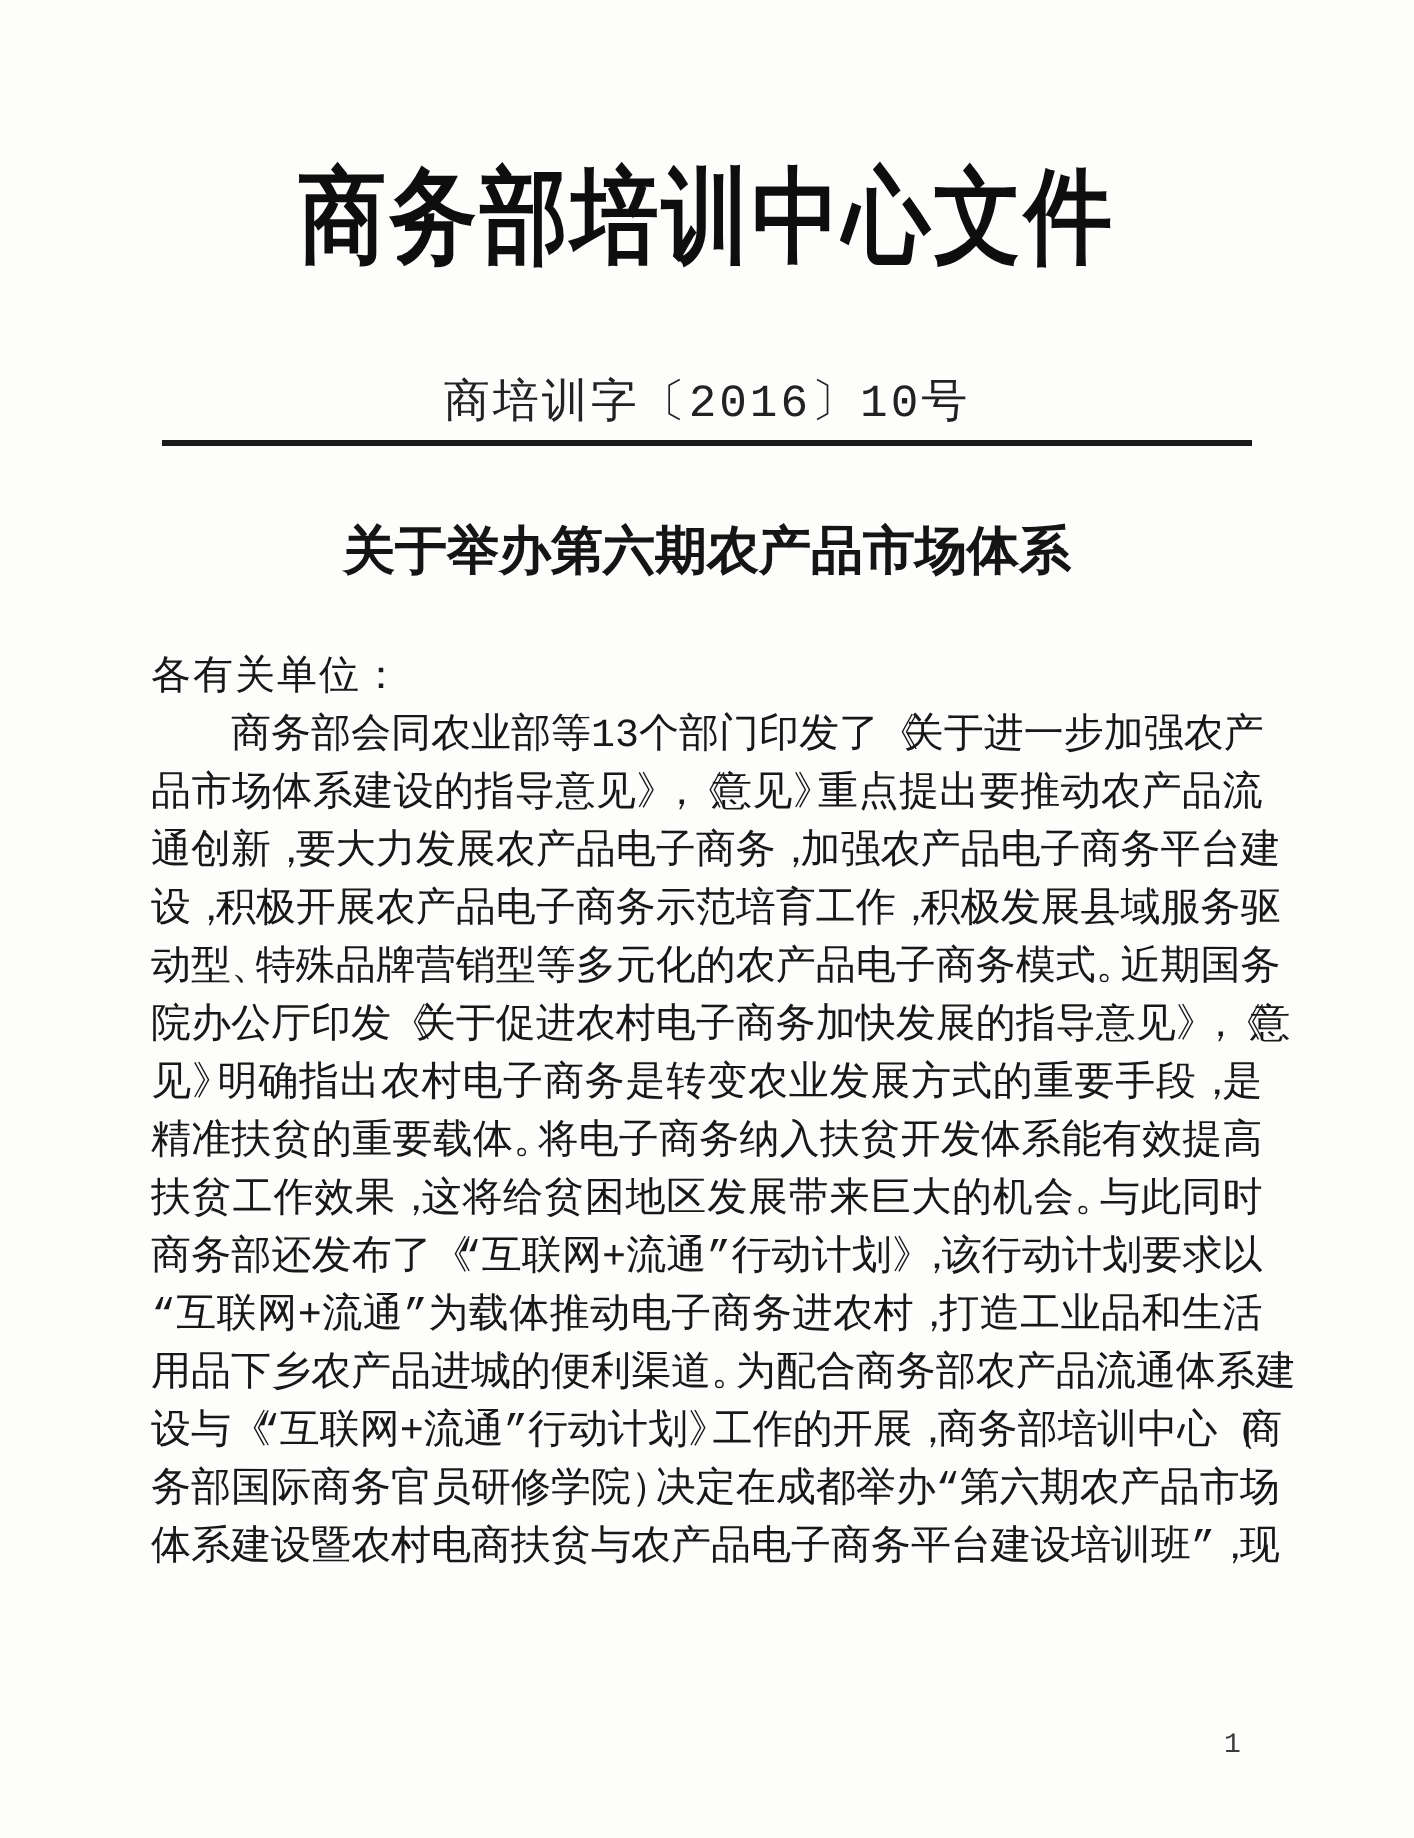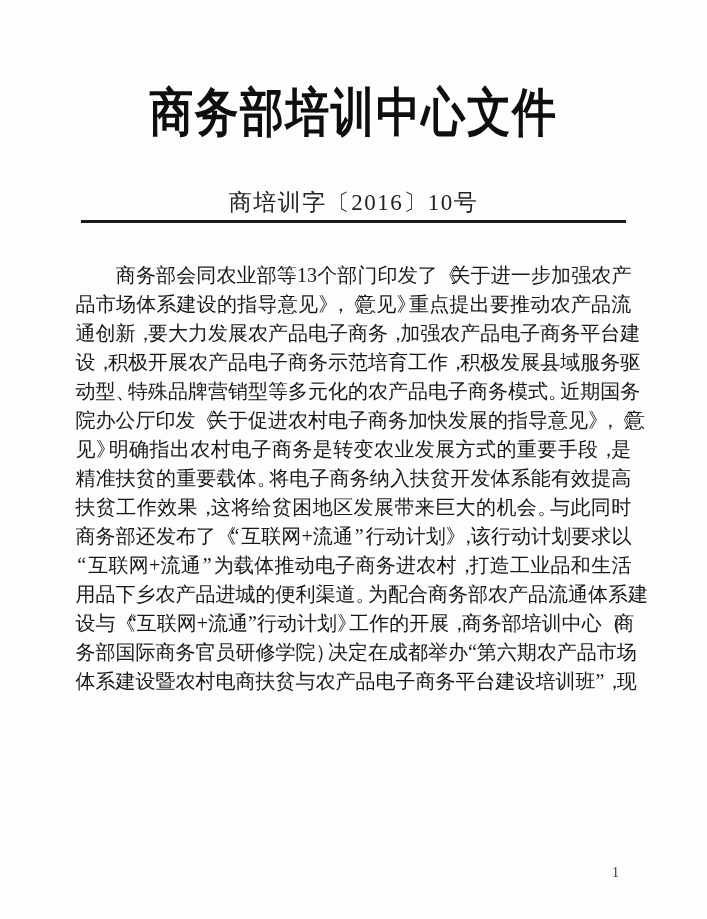--- a/index.html
+++ b/index.html
@@ -7,21 +7,21 @@
     padding: 0;
     background: #e8e8e8;
   }
   .page {
     position: relative;
     width: 707px;
     height: 919px;
     margin: 0 auto;
     background: #fdfdfc;
     color: #1b1b1b;
-    font-family: Liberation Serif, serif;
+    font-family: Liberation Mono, monospace;
     overflow: hidden;
   }
   .org-title {
     margin-top: 84px;
     text-align: center;
     font-size: 52px;
     line-height: 58px;
     font-weight: 900;
     color: #0e0e0e;
     letter-spacing: 2px;
@@ -100,23 +100,25 @@
 
 <div class="page">
 
   <div class="org-title">商务部培训中心文件</div>
 
   <div class="doc-number">商培训字〔2016〕10号</div>
 
   <div class="rule"></div>
 
   <div class="title-block">
+      <div class="title-line">关于举办第六期农产品市场体系</div>
     </div>
 
   <div class="body-block">
+    <div class="salutation">各有关单位：</div>
     <div class="body-lines">
         <div class="body-line">
           <span class="idsp">　</span>
           <span class="idsp">　</span>
           <span>商</span>
           <span>务</span>
           <span>部</span>
           <span>会</span>
           <span>同</span>
           <span>农</span>

